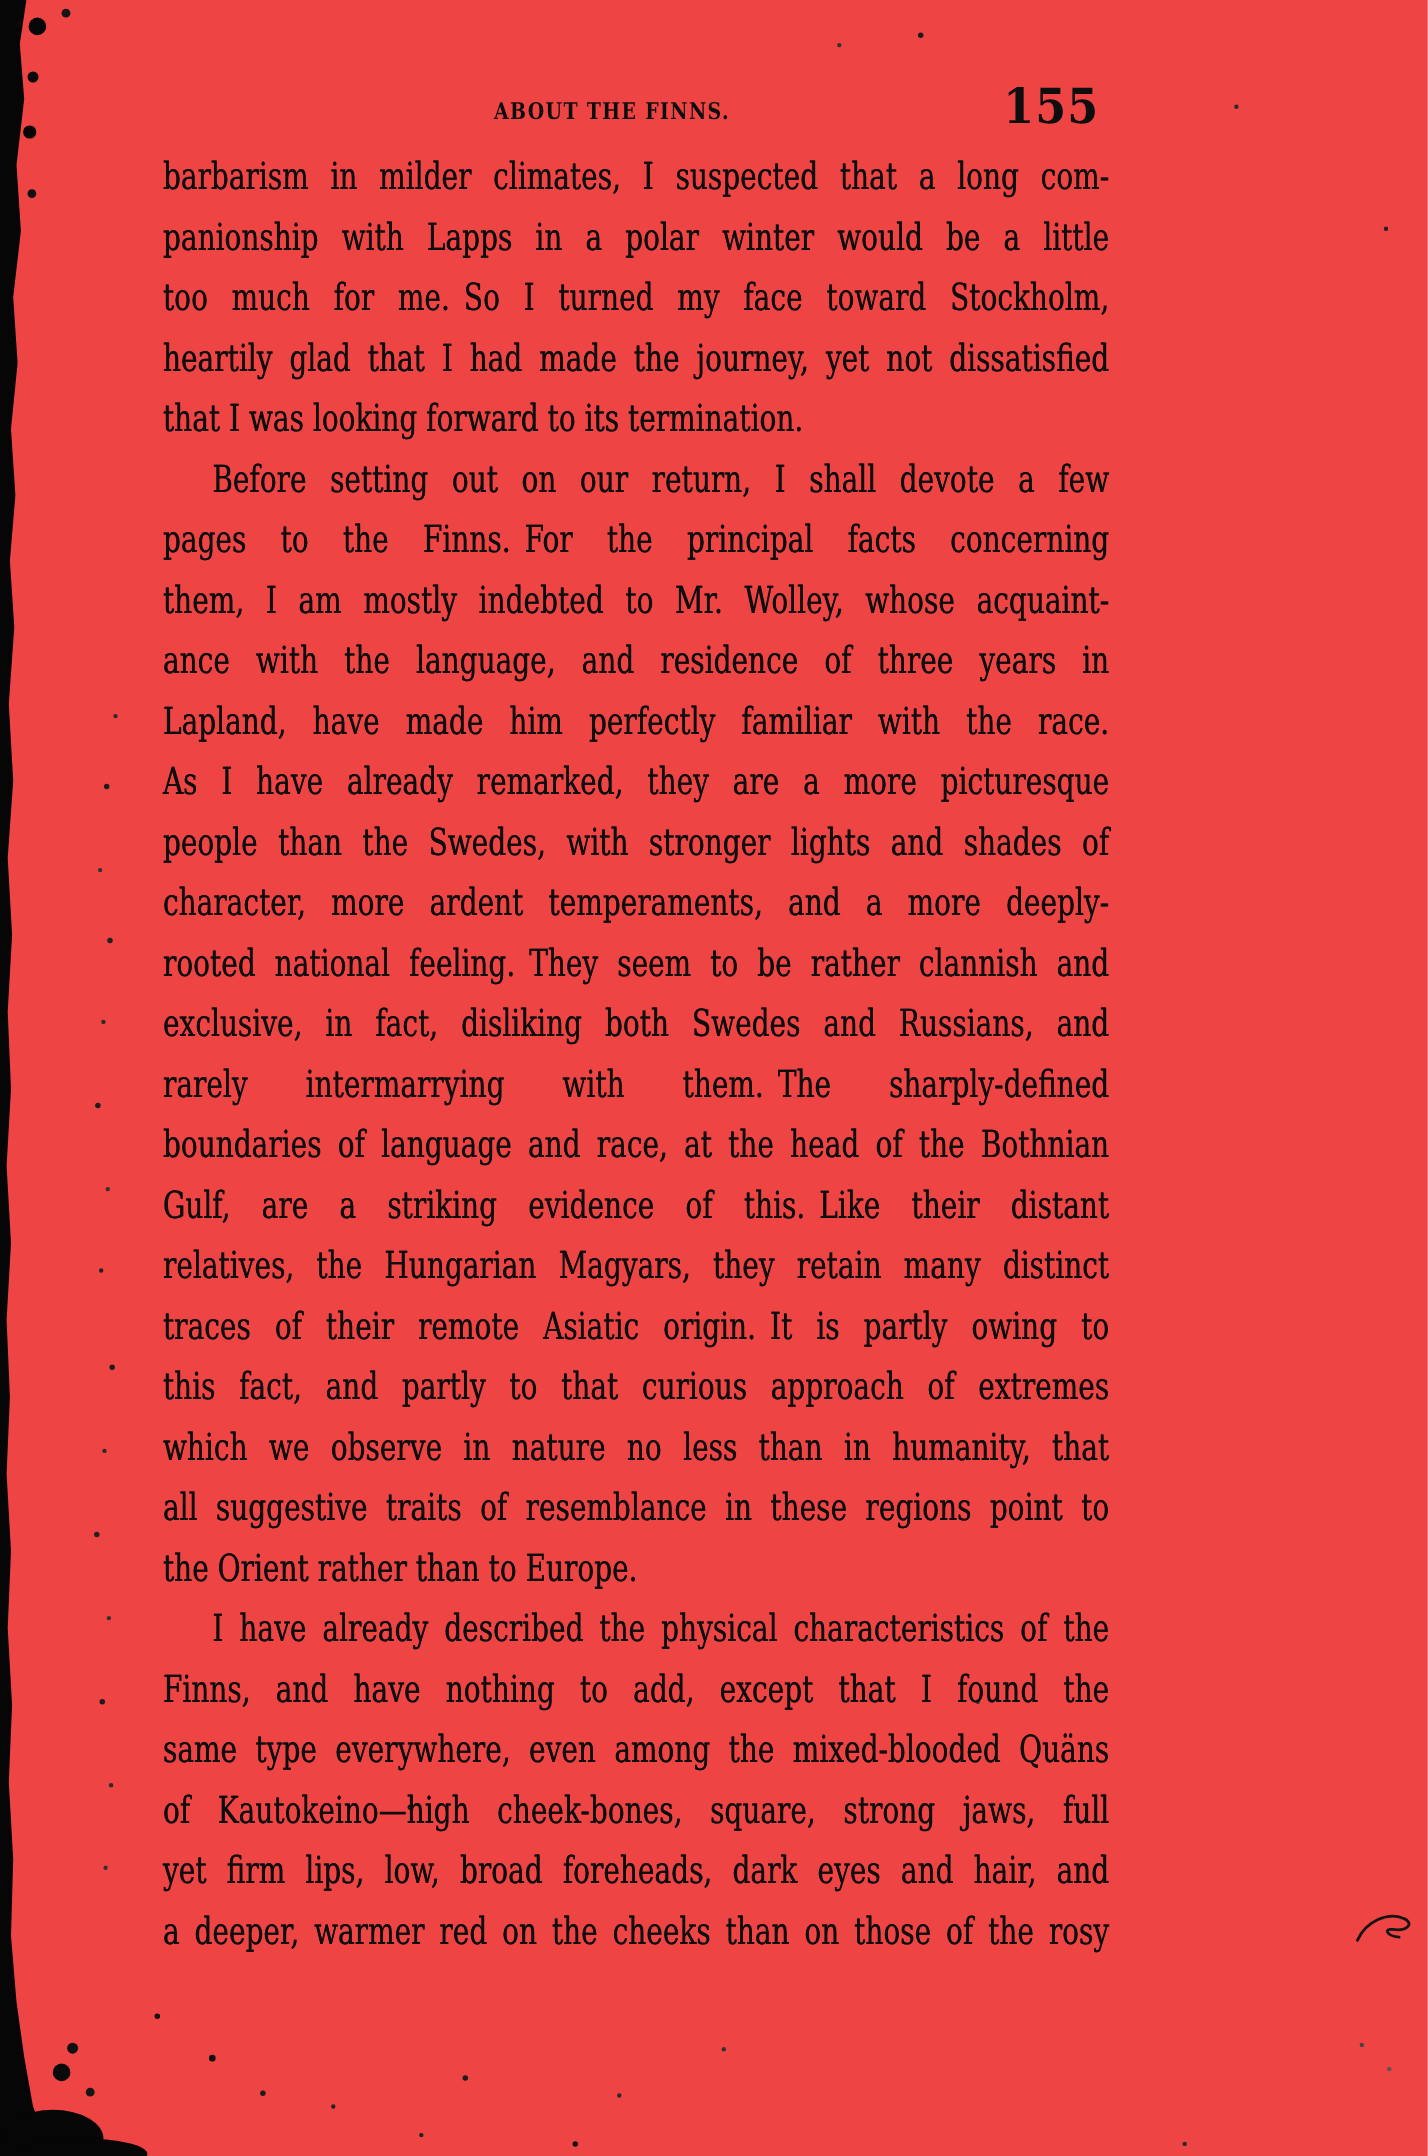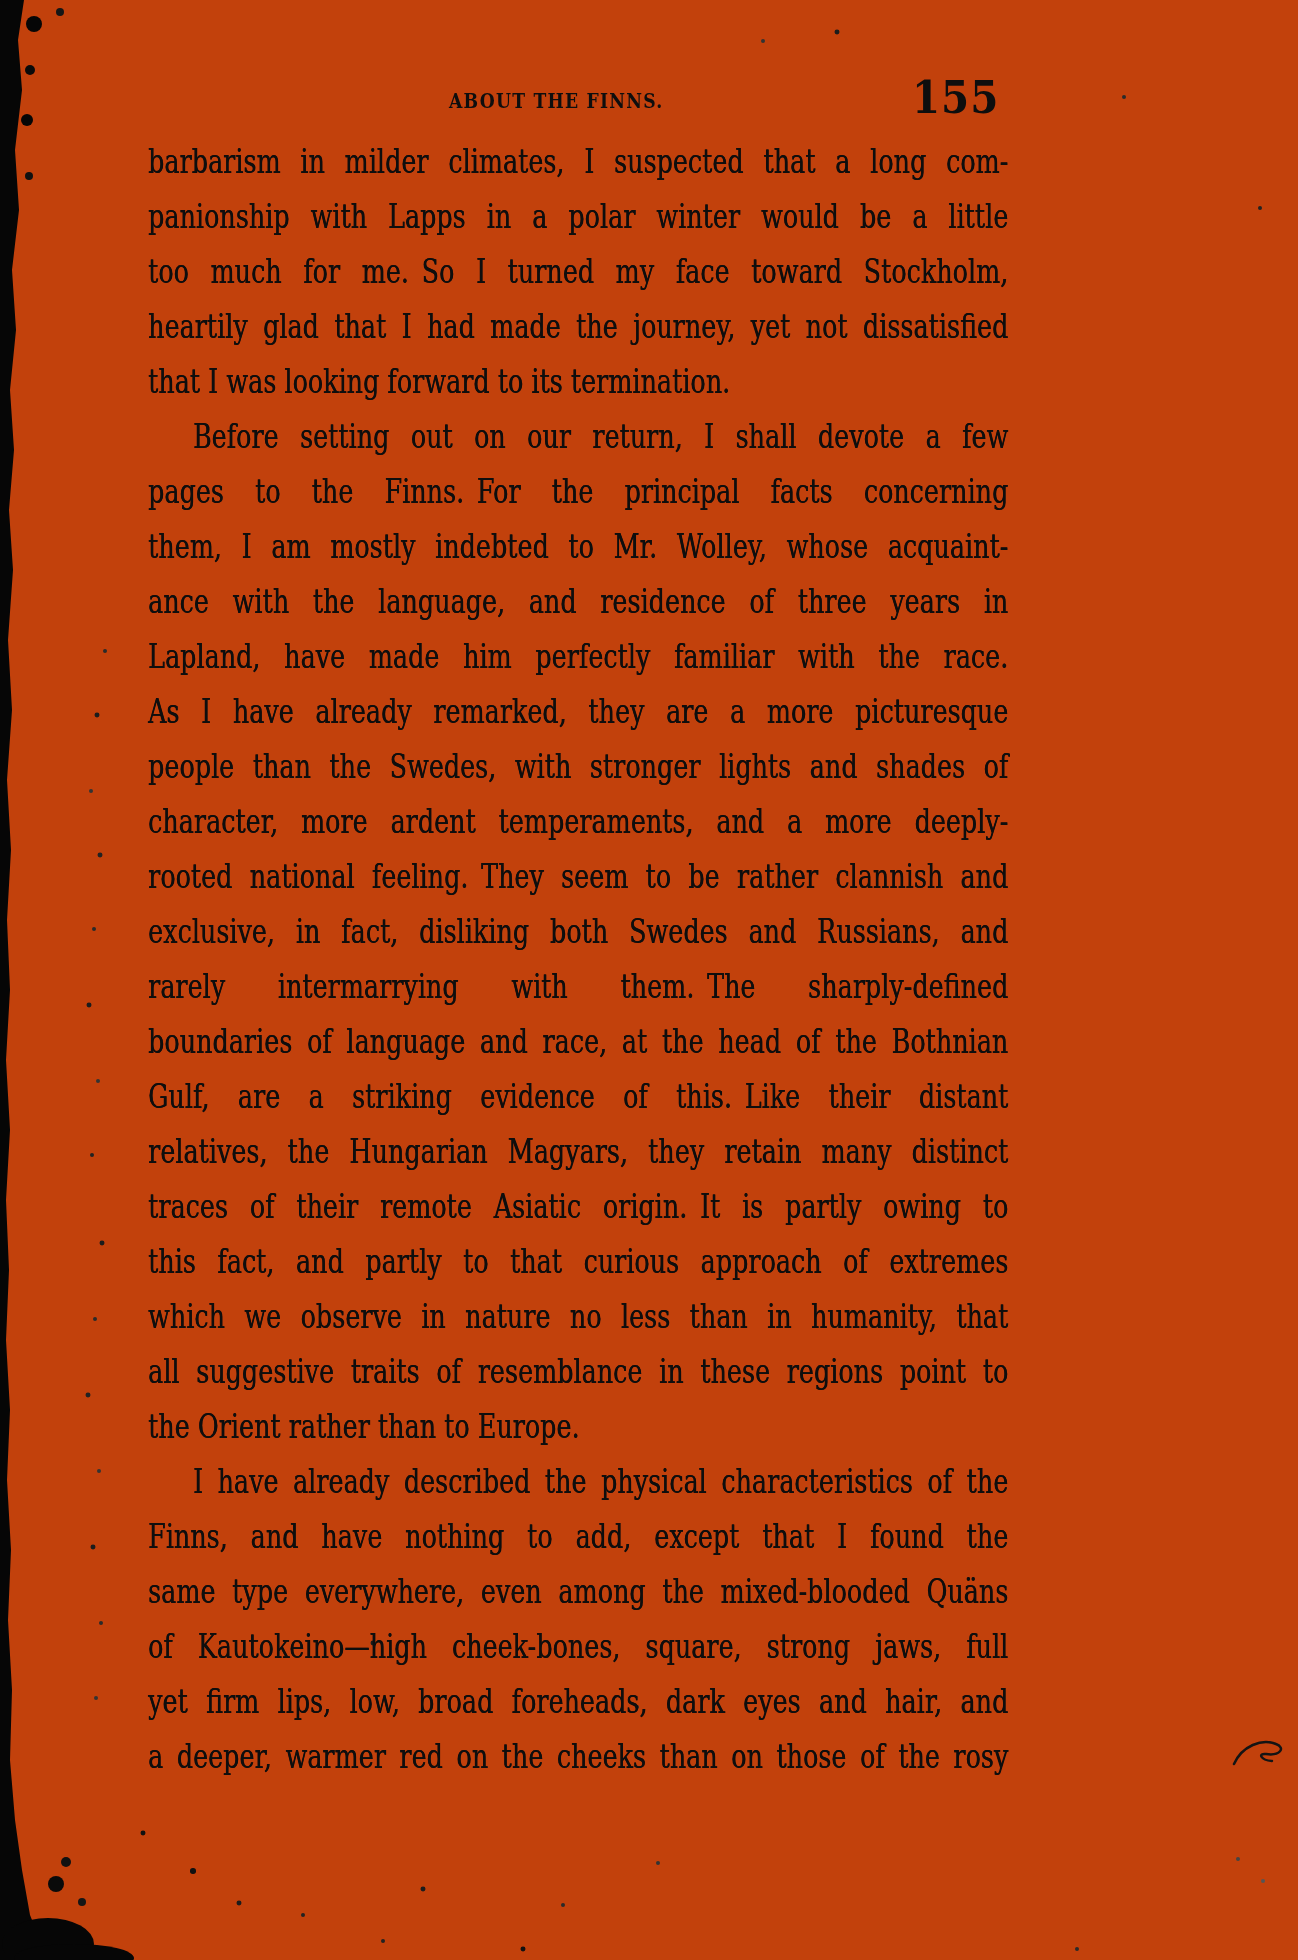--- a/index.html
+++ b/index.html
@@ -1,21 +1,21 @@
 <!DOCTYPE html>
 <html><head>
 <meta charset="utf-8">
 <style>
   html,body{margin:0;padding:0;}
   body{
     width:1298px;height:1960px;position:relative;overflow:hidden;
     background:#ffffff;color:#0e0e0e;
     font-family:"DejaVu Serif", serif;
   }
-  .page{position:absolute;inset:0;background:#c2410c;}
+  .page{position:absolute;inset:0;background:#ef4444;}
 
   
   .running-title{
     position:absolute;left:449px;top:88px;
     font-size:21px;font-weight:700;letter-spacing:1.5px;
     transform:scaleX(0.82);transform-origin:0 0;
     white-space:nowrap;
   }
   .page-number{
     position:absolute;left:912px;top:72px;

